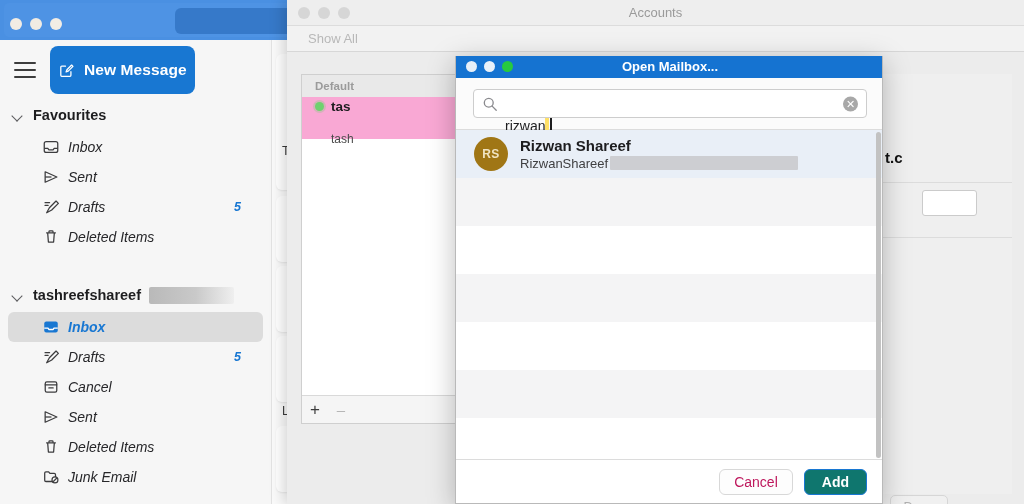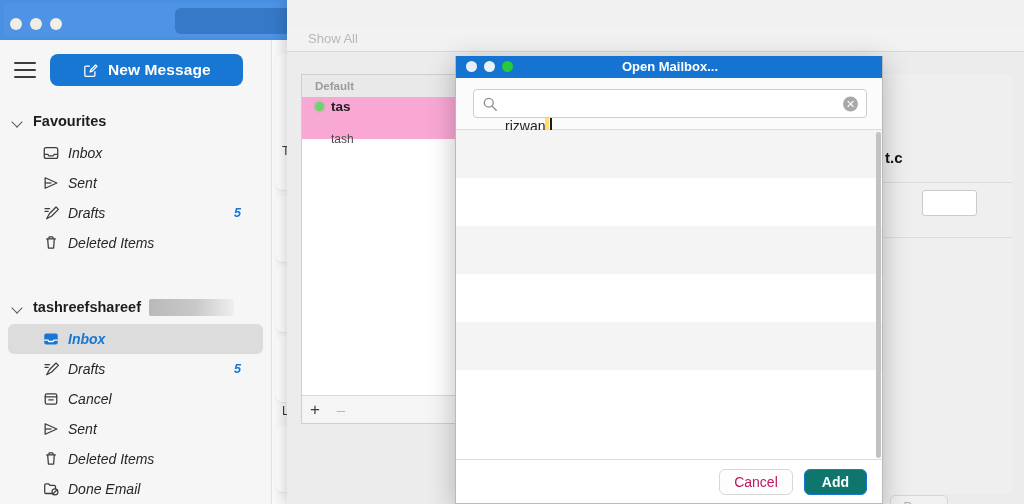--- a/index.html
+++ b/index.html
@@ -37,30 +37,29 @@
   
   .sidebar {
     position: absolute; left: 0; top: 40px; width: 272px; height: 464px;
     background: #f6f6f6; border-right: 1px solid #e2e2e2;
   }
   .sb-top { display: flex; align-items: center; height: 60px; padding: 0 14px; gap: 14px; }
   .hamburger { width: 22px; height: 16px; display:flex; flex-direction:column; justify-content:space-between; cursor:pointer; }
   .hamburger span { display:block; height:1.6px; background:#3c3c3c; border-radius:1px; }
   .new-msg-btn {
     display:flex; align-items:center; justify-content:flex-start; gap:9px;
-    height: 32px; padding: 0 32px; background: #1877d2; color: #fff;
+    height: 48px; padding: 0 8px; background: #1877d2; color: #fff;
     border-radius: 8px; font-size: 15.5px; font-weight: 700; cursor: pointer;
     letter-spacing: .1px;
   }
   .new-msg-btn svg { display:block; }
 
   .sb-group-head {
     display:flex; align-items:center; gap:10px; height: 30px;
     padding-left: 12px; font-size: 14.5px; font-weight: 700; color: #1d1d1f;
-    margin-top: 6px;
   }
   .chev { width:11px; height:11px; position:relative; flex:0 0 11px; }
   .chev:before {
     content:""; position:absolute; left:1px; top:2px; width:7px; height:7px;
     border-right:1.6px solid #5b5b5d; border-bottom:1.6px solid #5b5b5d;
     transform: rotate(45deg);
   }
   .redact {
     display:inline-block; height:17px; vertical-align:-3px;
     background: linear-gradient(90deg,#b9b9b9 0%, #c9c9c9 55%, #efefef 100%);
@@ -416,30 +415,38 @@
         </div>
 
         <div class="sb-item">
           <span class="ic">
             <svg width="18" height="18" viewBox="0 0 20 20" fill="none">
               <path d="M3 5.6c0-.8.6-1.4 1.4-1.4h3l1.4 1.8h4.8c.8 0 1.4.6 1.4 1.4v6.2c0 .8-.6 1.4-1.4 1.4H4.4c-.8 0-1.4-.6-1.4-1.4V5.6z" stroke="#3c3c3e" stroke-width="1.4" stroke-linejoin="round"></path>
               <circle cx="14.4" cy="13.2" r="3.3" fill="#f6f6f6" stroke="#3c3c3e" stroke-width="1.3"></circle>
               <path d="M12.3 15.3 16.5 11.1" stroke="#3c3c3e" stroke-width="1.3"></path>
             </svg>
           </span>
-          <span class="lbl">Done Email</span>
+          <span class="lbl">Junk Email</span>
           <span class="cnt"></span>
         </div>
       </div>
 
     </div>
   </div>
 
   <div class="accounts-window">
 
+    <div class="acc-titlebar">
+      <div class="acc-title">Accounts</div>
+      <div class="acc-tl">
+        <i></i>
+        <i></i>
+        <i></i>
+      </div>
+    </div>
 
     <div class="acc-toolbar">
       <div class="show-all">Show All</div>
     </div>
 
     <div class="acc-body">
 
       <div class="acc-right-panel"></div>
       <div class="acc-sep" style="top:130px;"></div>
       <div class="acc-sep" style="top:185px;"></div>
@@ -489,20 +496,27 @@
             <path d="M11.4 11.4 16 16" stroke="#8a8a8e" stroke-width="1.5" stroke-linecap="round"></path>
           </svg>
         </span>
         <span class="search-val"><span>rizwan</span><span class="hl-quote">&nbsp;</span><span class="caret"></span></span>
         <span class="clear-ic">✕</span>
       </div>
     </div>
 
     <div class="results">
 
+      <div class="res-row sel">
+        <div class="avatar">RS</div>
+        <div>
+          <div class="res-name">Rizwan Shareef</div>
+          <div class="res-sub"><span>RizwanShareef</span><span class="redact2"></span></div>
+        </div>
+      </div>
 
       <div class="res-row alt"></div>
       <div class="res-row"></div>
       <div class="res-row alt"></div>
       <div class="res-row"></div>
       <div class="res-row alt"></div>
       <div class="res-row"></div>
     </div>
 
     <div class="sheet-scrollbar">

